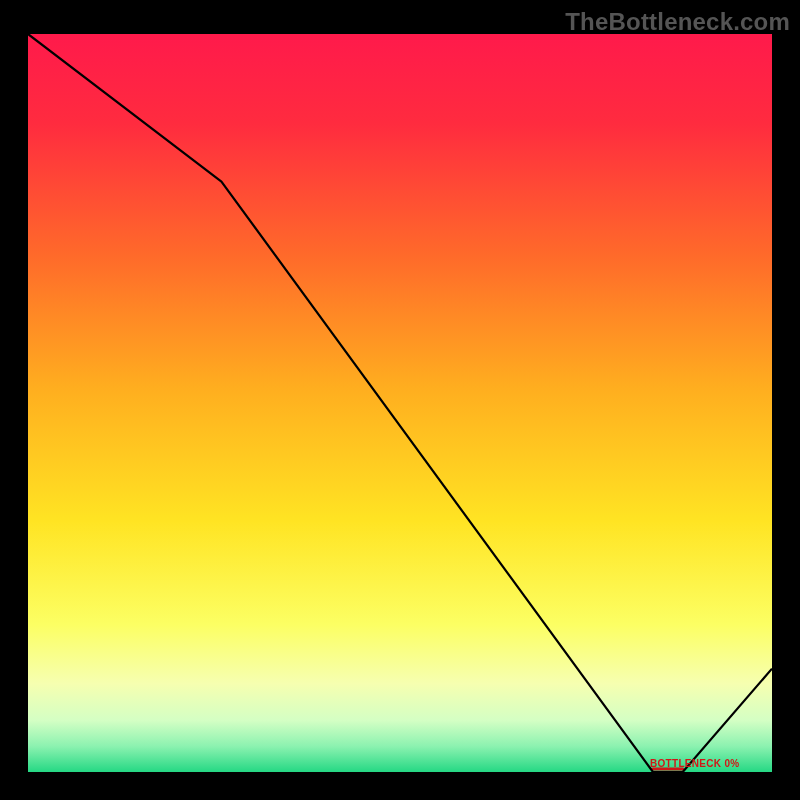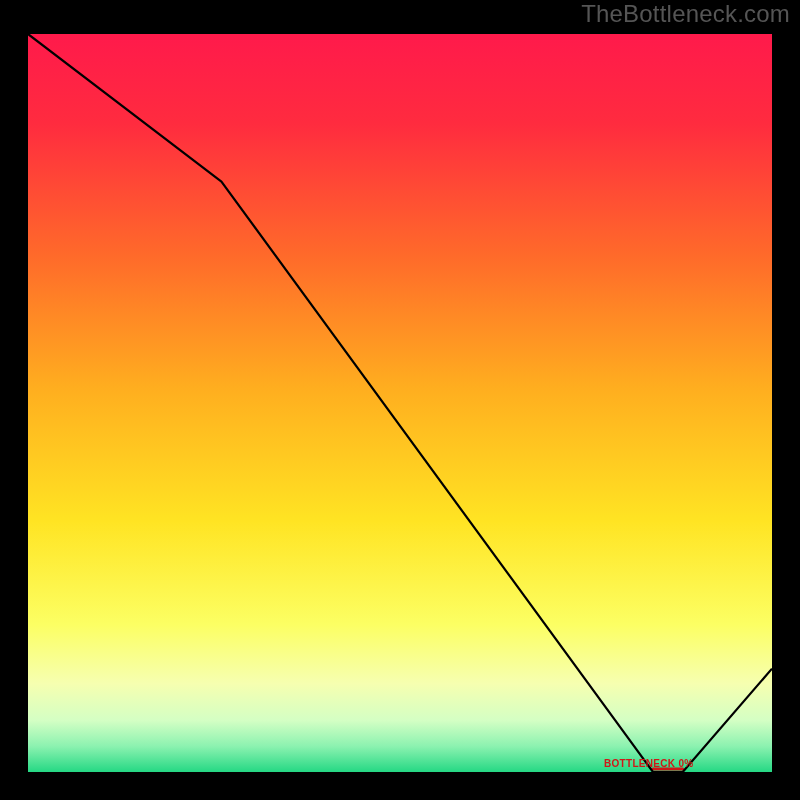--- a/index.html
+++ b/index.html
@@ -1,24 +1,24 @@
 <!DOCTYPE html>
 <html><head>
 <meta charset="utf-8">
 <style>
   * { margin: 0; padding: 0; box-sizing: border-box; }
   html, body { width: 800px; height: 800px; overflow: hidden; background: #000; }
   .frame { position: relative; width: 800px; height: 800px; background: #000; }
   .watermark {
     position: absolute;
-    top: 0; right: 10px;
+    top: 8px; right: 10px;
     color: #555;
     font-family: Arial, Helvetica, sans-serif;
     font-size: 24px;
-    font-weight: 400;
+    font-weight: 700;
     letter-spacing: 0.2px;
   }
   .plot {
     position: absolute;
     left: 28px; top: 34px;
     width: 744px; height: 738px;
     overflow: hidden;
   }
   svg { display: block; }
   .marker-label {
@@ -48,15 +48,15 @@
             <stop offset="88%" stop-color="#f6ffb0"></stop>
             <stop offset="93%" stop-color="#d4ffc4"></stop>
             <stop offset="96.5%" stop-color="#8cf2b0"></stop>
             <stop offset="100%" stop-color="#25d884"></stop>
           </linearGradient>
         </defs>
         <rect x="0" y="0" width="744" height="738" fill="url(#bg)"></rect>
         <line x1="624.9599999999999" y1="735" x2="654.72" y2="735" stroke="#d01717" stroke-width="3" stroke-linecap="round"></line>
         <path d="M0 0 L193.44 147.60000000000002 L624.9599999999999 738 L654.72 738 L744 634.68 " fill="none" stroke="#000" stroke-width="2.2" stroke-linejoin="round"></path>
       </svg>
-  <div class="marker-label" style="left: 576px; top: 724px;">BOTTLENECK 0%</div>
+  <div class="marker-label" style="left: 622px; top: 724px;">BOTTLENECK 0%</div>
     </div>
 </div>
 
 </body></html>

